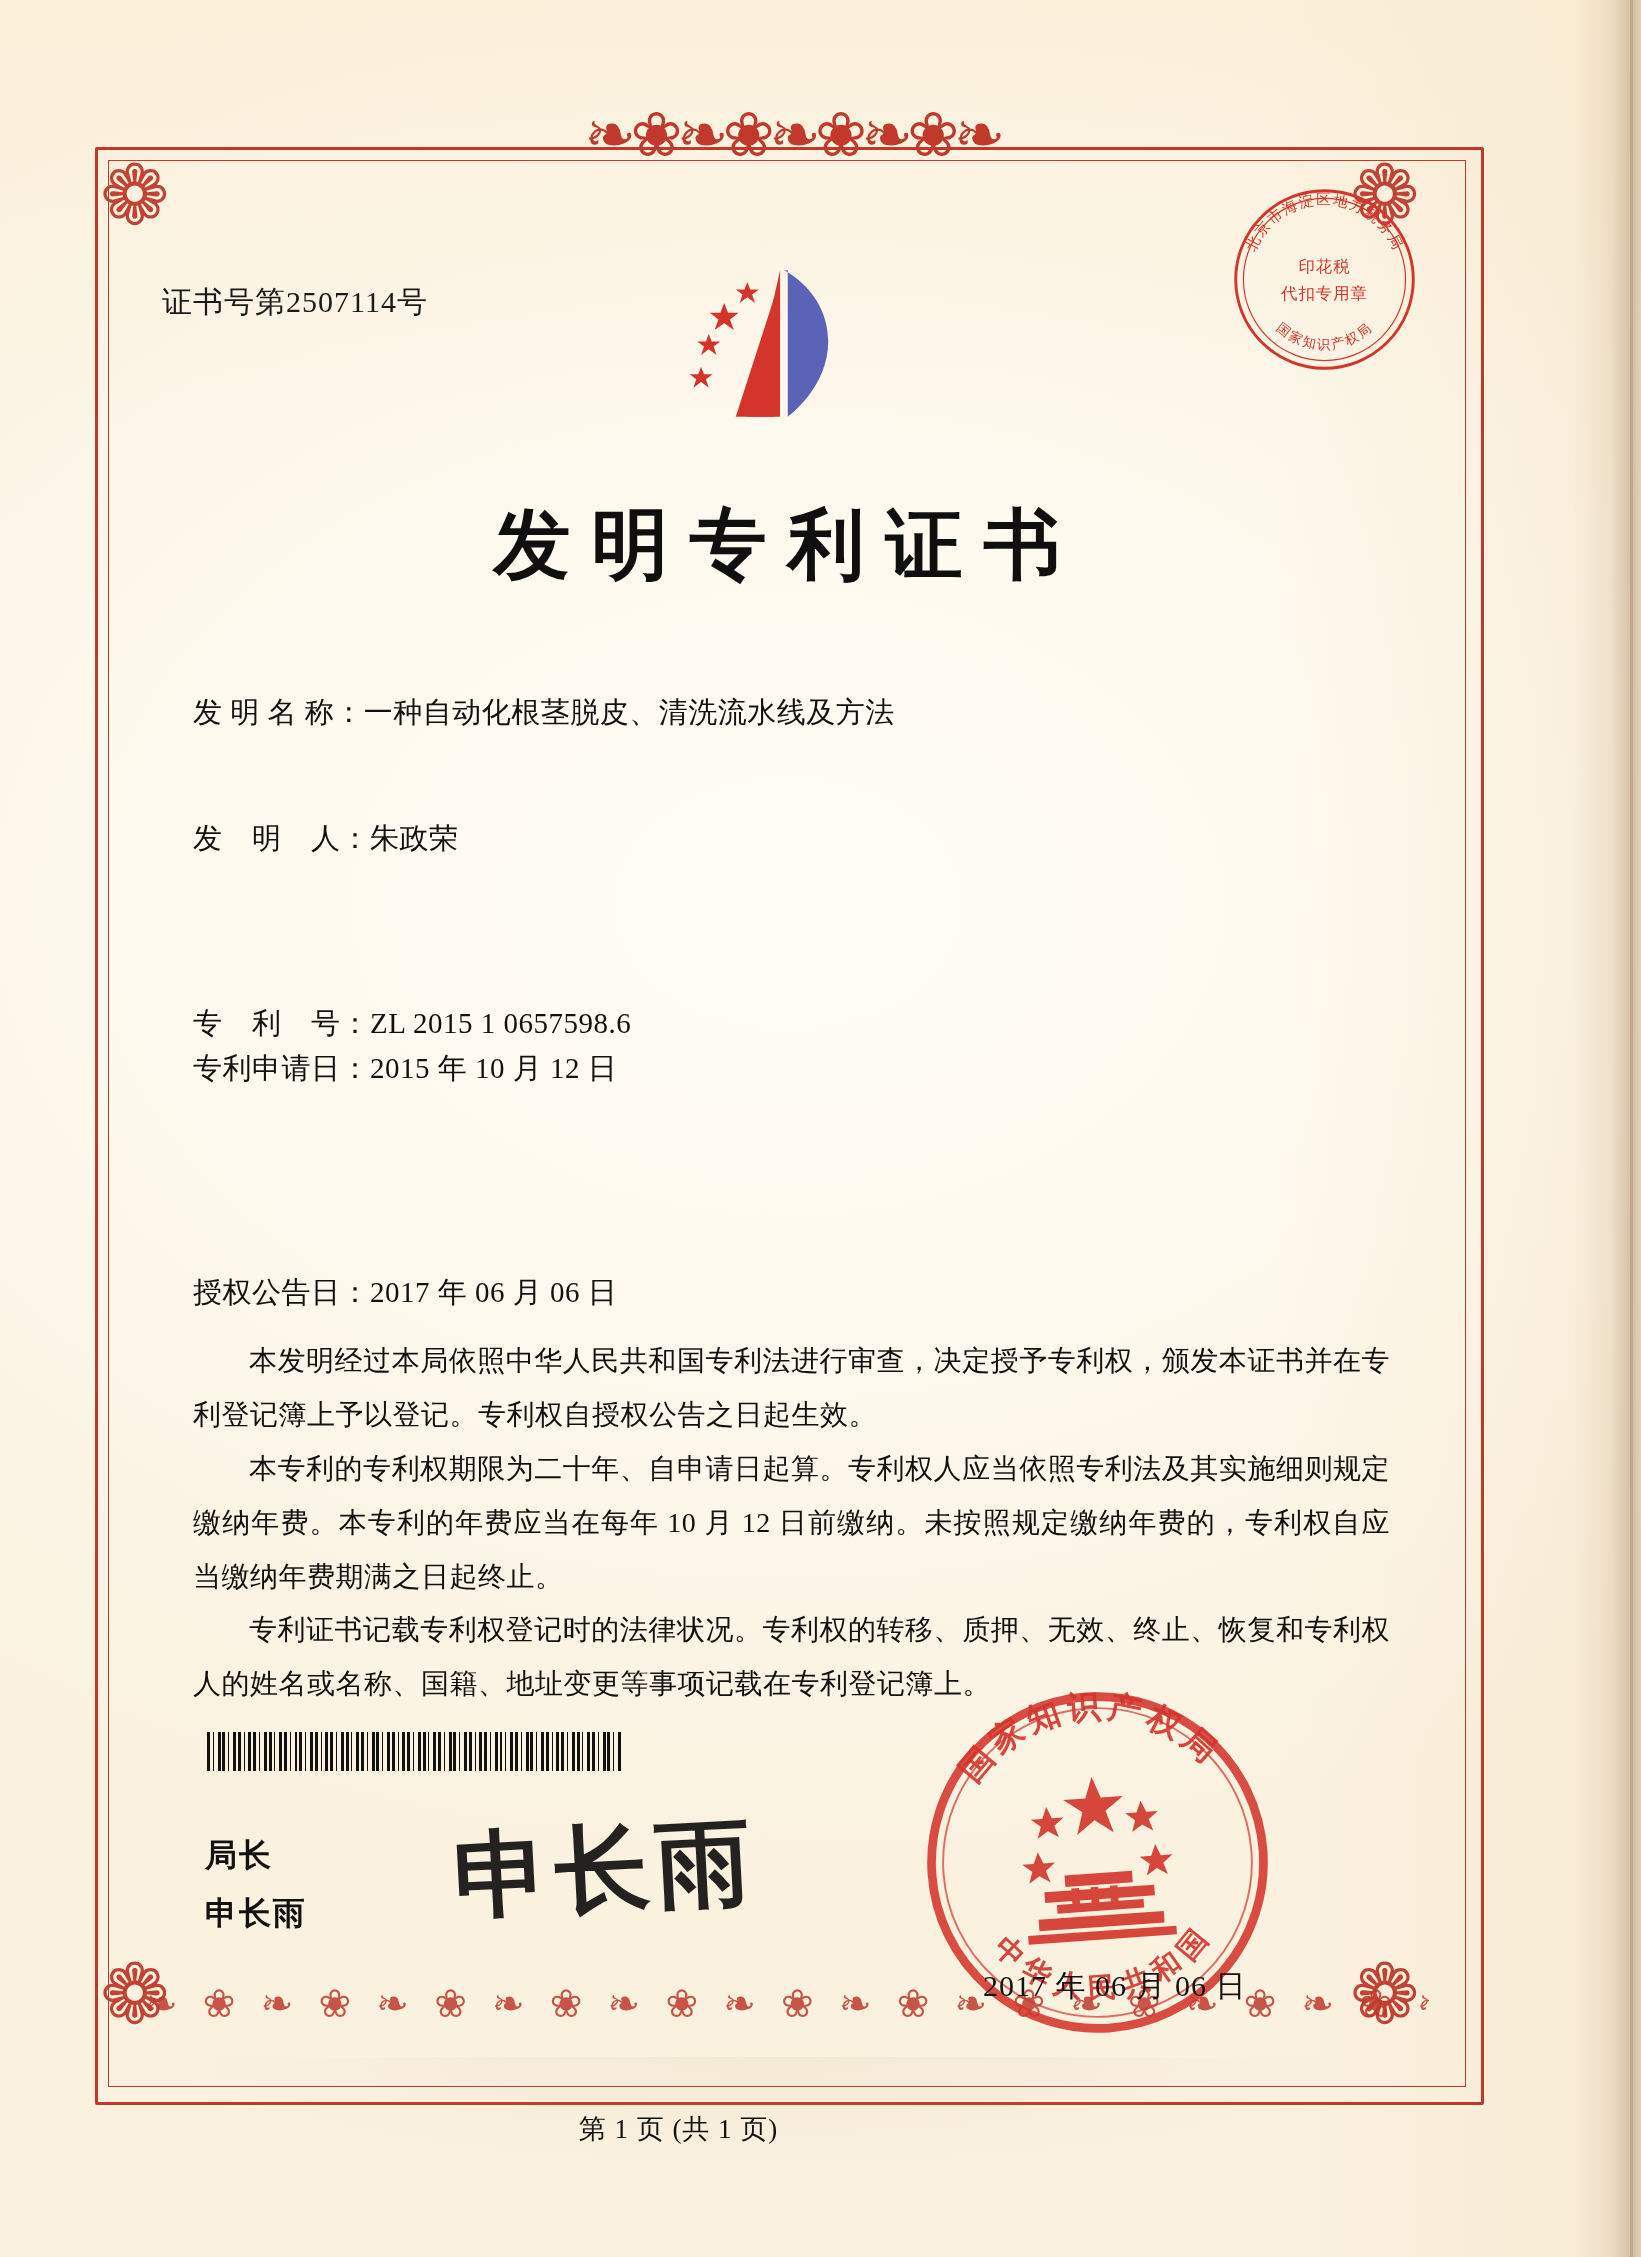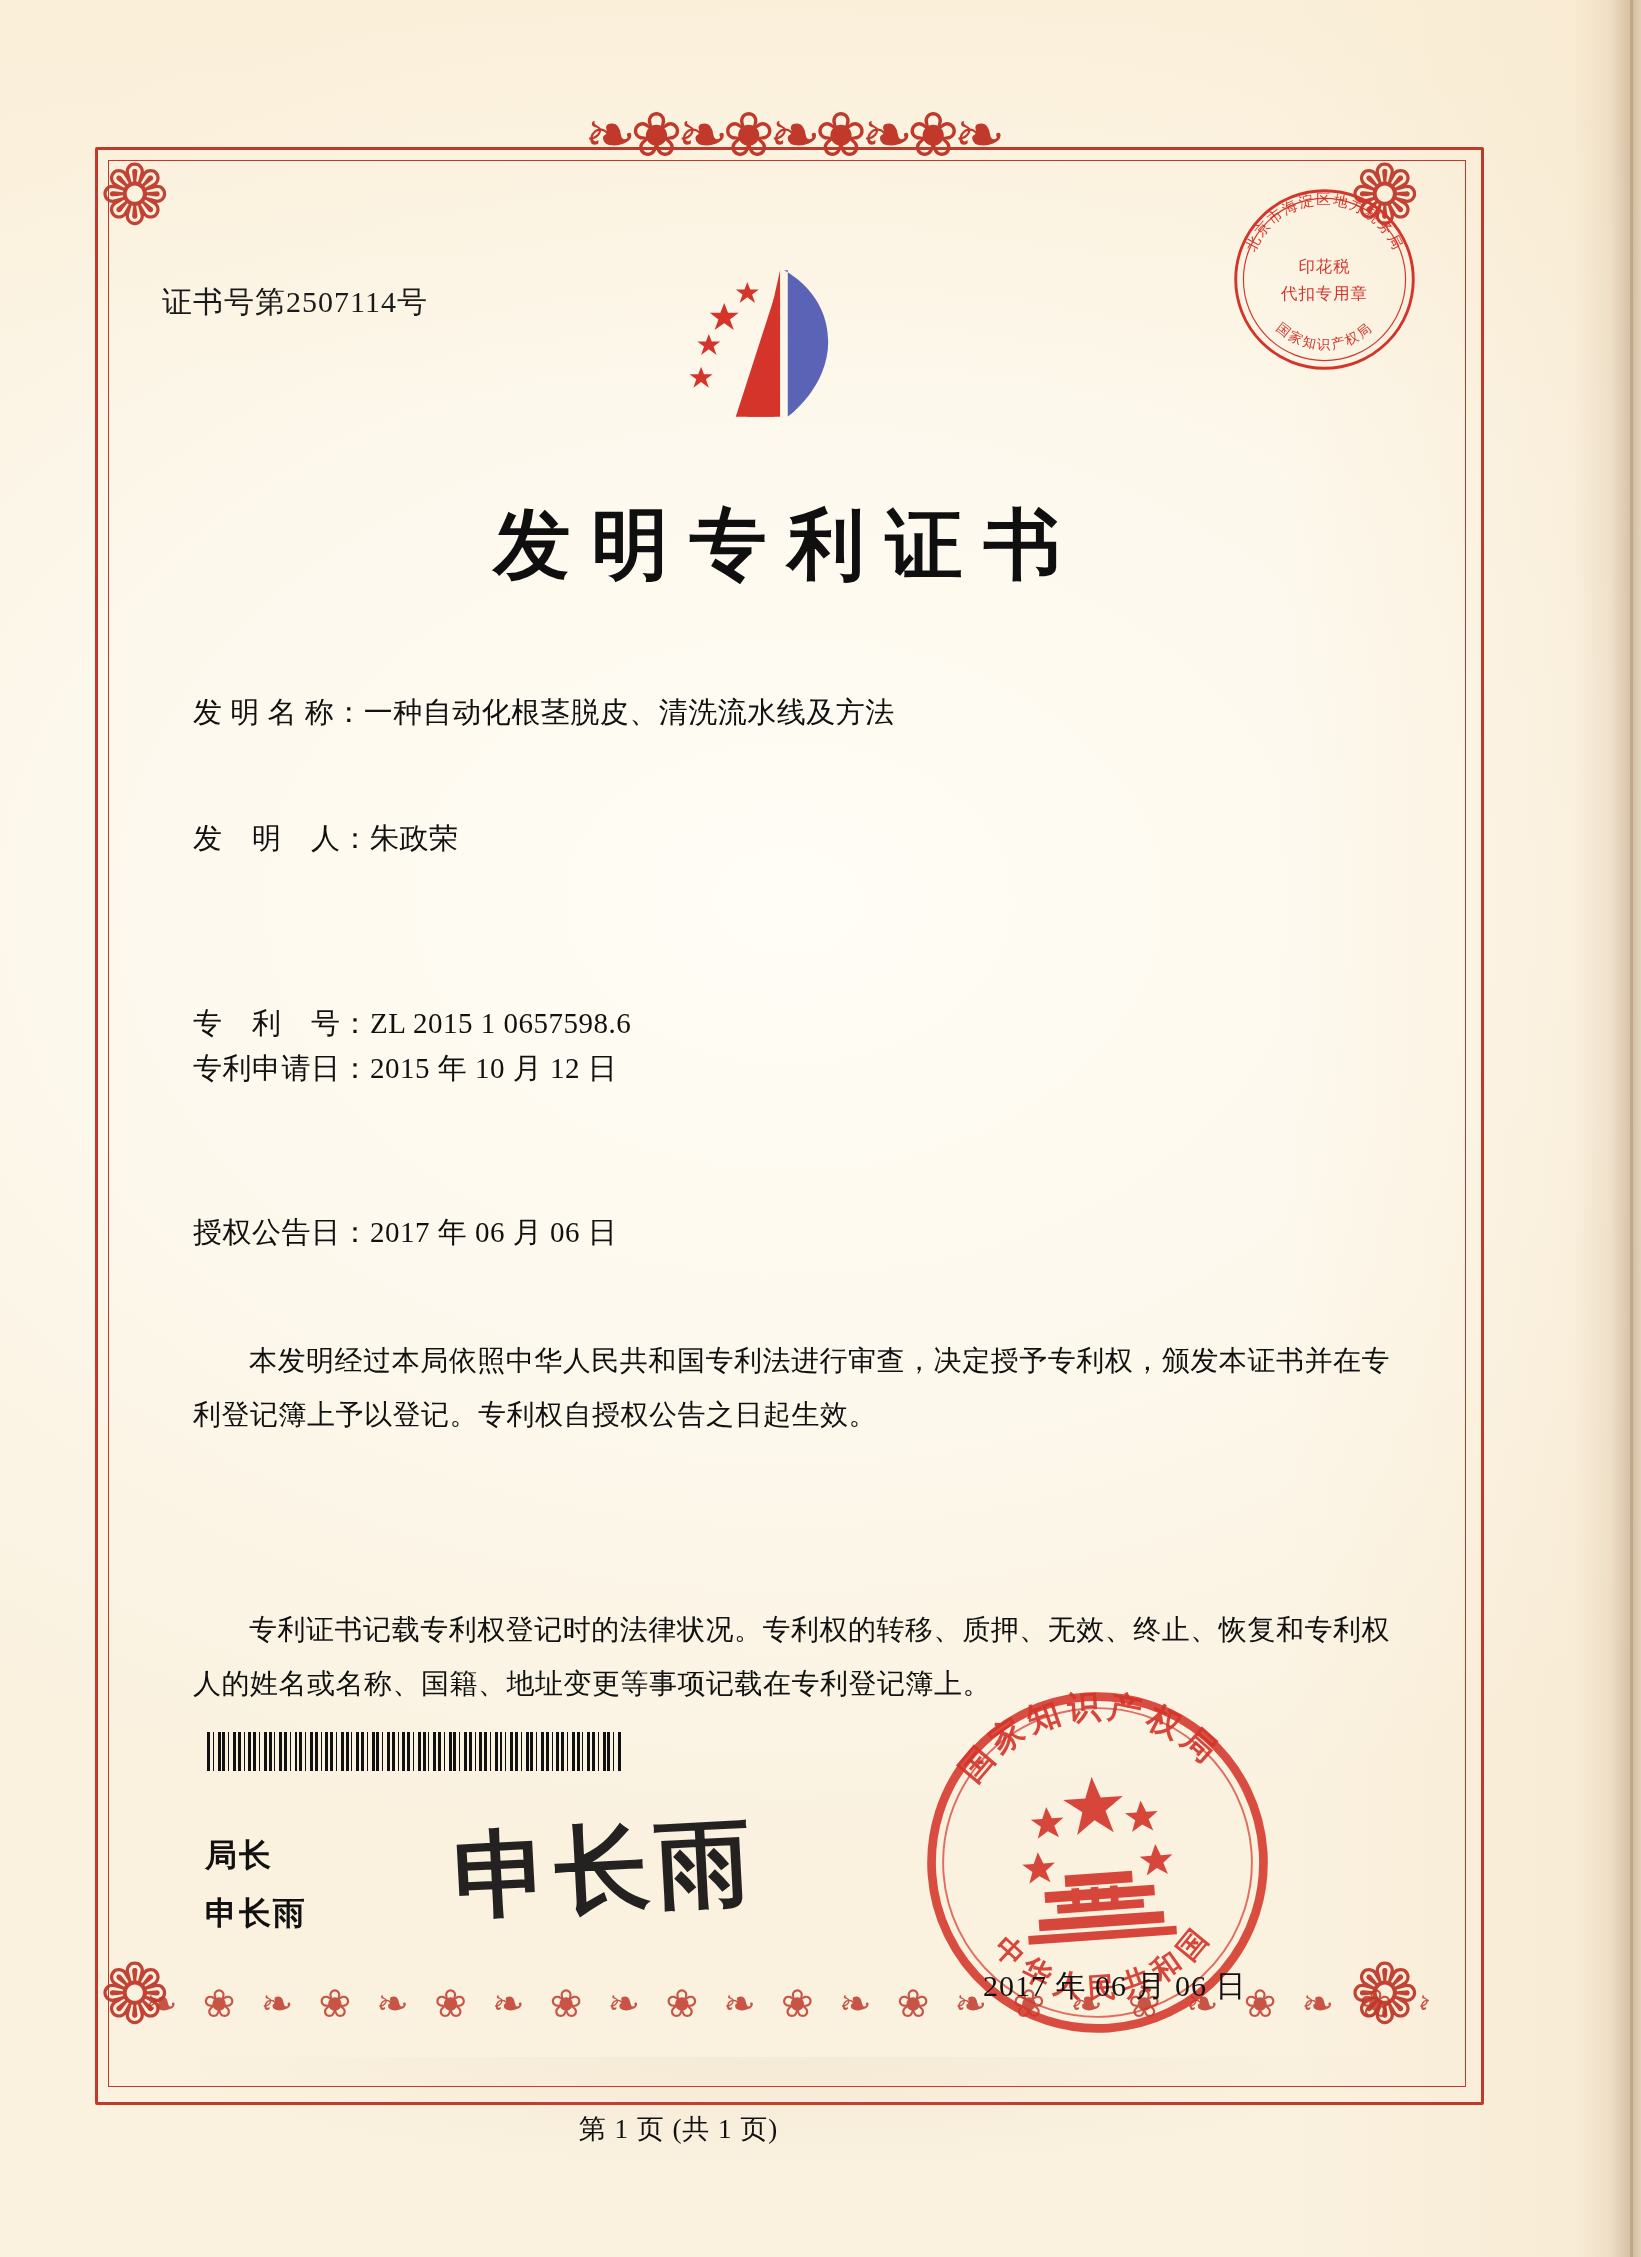--- a/index.html
+++ b/index.html
@@ -131,21 +131,21 @@
     font-size: 29px;
     color: #111;
     white-space: nowrap;
     letter-spacing: 0.5px;
   }
   .f1 { top: 693px; }
   .f2 { top: 819px; }
   .f3 { top: 976px; margin-top: 28px; }
   .f4 { top: 1049px; }
   .f5 { top: 1159px; }
-  .f6 { top: 1213px; }
+  .f6 { top: 1273px; }
 
   .para {
     position: absolute;
     left: 193px;
     width: 1197px;
     font-size: 28px;
     line-height: 54px;
     color: #111;
     text-align: justify;
     letter-spacing: 0.5px;
@@ -300,20 +300,23 @@
   <div class="field f4">
     <span>专利申请日：</span><span>2015 年 10 月 12 日</span>
   </div>
   <div class="field f6">
     <span>授权公告日：</span><span>2017 年 06 月 06 日</span>
   </div>
 
   <div class="para p1">
     <span class="indent">本发明经过本局依照中华人民共和国专利法进行审查，决定授予专利权，颁发本证书并在专利登记簿上予以登记。专利权自授权公告之日起生效。</span>
   </div>
+  <div class="para p2">
+    <span class="indent">本专利的专利权期限为二十年、自申请日起算。专利权人应当依照专利法及其实施细则规定缴纳年费。本专利的年费应当在每年 10 月 12 日前缴纳。未按照规定缴纳年费的，专利权自应当缴纳年费期满之日起终止。</span>
+  </div>
   <div class="para p3">
     <span class="indent">专利证书记载专利权登记时的法律状况。专利权的转移、质押、无效、终止、恢复和专利权人的姓名或名称、国籍、地址变更等事项记载在专利登记簿上。</span>
   </div>
 
   <div class="barcode"></div>
 
   <div class="director-label">局长</div>
   <div class="director-name">申长雨</div>
   <div class="signature">申长雨</div>
 

